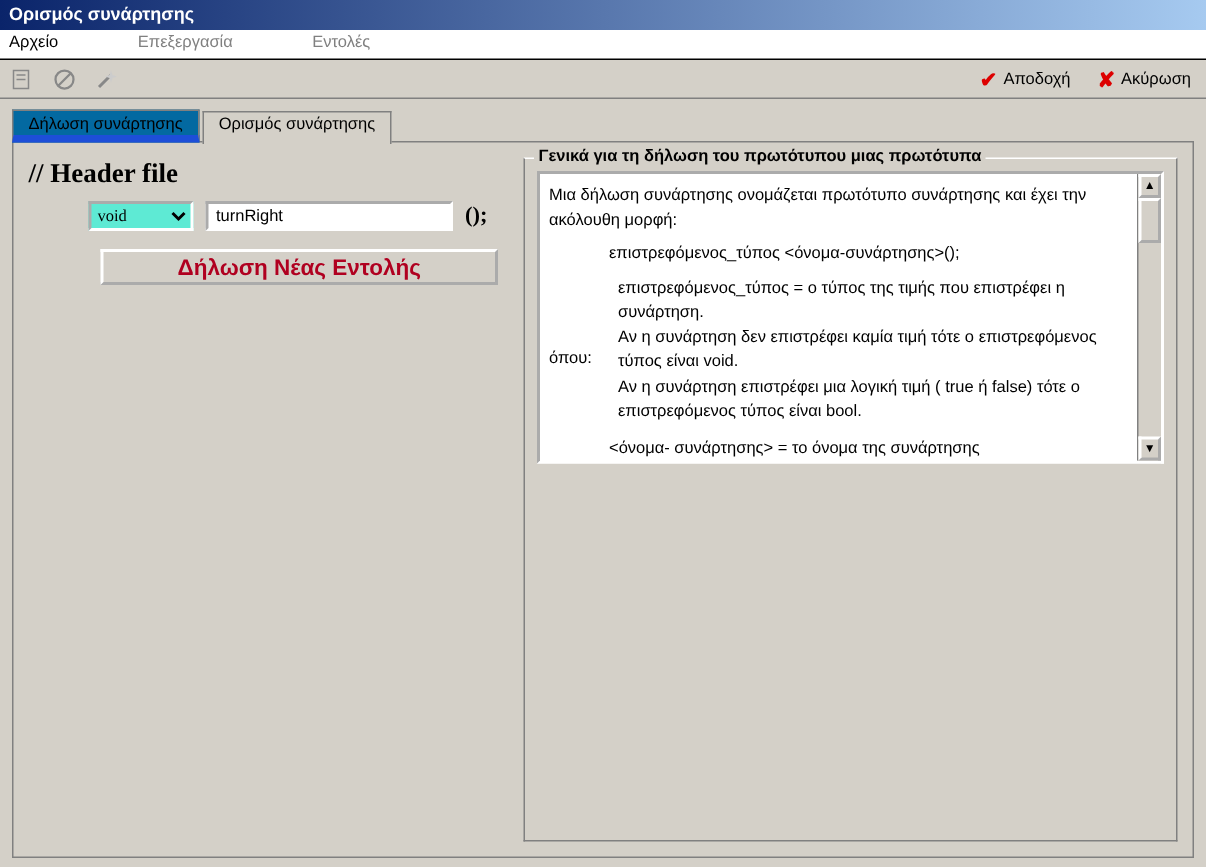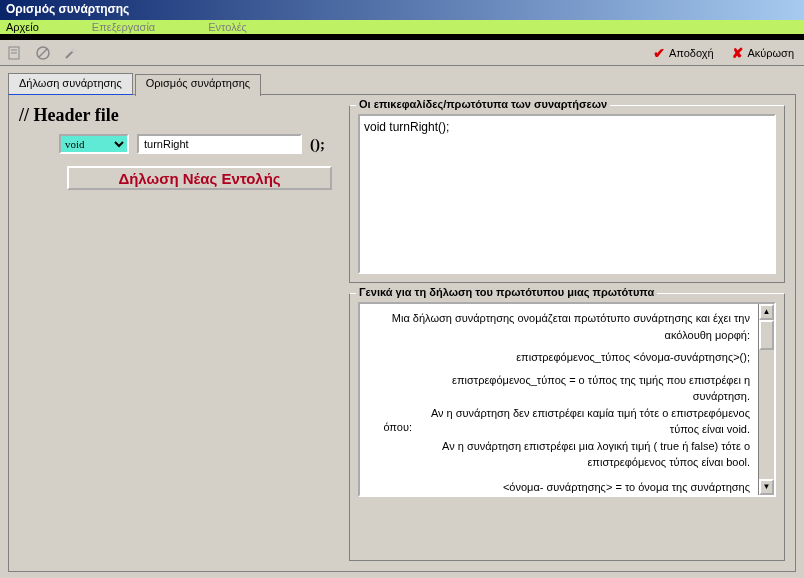--- a/index.html
+++ b/index.html
@@ -1,35 +1,35 @@
 <!DOCTYPE html>
 <html><head>
 <meta charset="utf-8">
 <style>
 * { box-sizing: border-box; margin: 0; padding: 0; }
 body { font-family: Tahoma, Arial, sans-serif; font-size: 11px; background: #d4d0c8; width: 804px; height: 578px; overflow: hidden; }
 
 .titlebar { height: 20px; background: linear-gradient(to right, #0a246a, #a6caf0); color: #fff; font-weight: bold; padding: 2px 6px; font-size: 12px; }
 
-.menubar { height: 20px; background: #bef264; padding: 2px 6px; display: flex; gap: 14px; border-bottom: 6px solid #000000; align-items: center; }
+.menubar { height: 20px; background: #ffffff; padding: 2px 6px; display: flex; gap: 14px; border-bottom: 1px solid #000000; }
 .menubar span { color: #000; cursor: default; }
 .menubar span.disabled { color: #808080; margin-left: 39px; }
 
 .toolbar { height: 26px; background: #d4d0c8; padding: 2px 4px; display: flex; align-items: center; border-bottom: 1px solid #808080; }
 .toolbar-left { display: flex; gap: 6px; }
 .toolbar-right { margin-left: auto; display: flex; gap: 6px; align-items: center; }
 .tool-btn { width: 22px; height: 22px; display: flex; align-items: center; justify-content: center; border: 1px solid transparent; cursor: default; }
 .lbl-btn { display: flex; align-items: center; gap: 4px; padding: 2px 6px; cursor: pointer; }
 .lbl-btn .check { color: #d00; font-weight: bold; font-size: 14px; }
 .lbl-btn .cross { color: #d00; font-weight: bold; font-size: 14px; }
 
 .content { padding: 6px 8px; display: flex; flex-direction: column; height: calc(578px - 20px - 20px - 26px); }
 .tabs { display: flex; height: 22px; }
 .tab { border: 1px solid #808080; border-bottom: none; padding: 3px 10px; background: #d4d0c8; margin-right: 2px; position: relative; top: 1px; cursor: pointer; }
-.tab.active { background: #e5e5e5; z-index: 2; border-bottom: 1px solid #1d4ed8; }
+.tab.active { background: #0369a1; z-index: 2; border-bottom: 5px solid #1d4ed8; }
 .tab.inactive { top: 2px; padding-top: 2px; padding-bottom: 2px; }
 
 .panel { border: 1px solid #808080; flex: 1; background: #d4d0c8; padding: 10px; display: flex; gap: 10px; }
 
 .left-col { width: 320px; }
 .right-col { flex: 1; display: flex; flex-direction: column; gap: 10px; }
 
 .header-comment { font-family: "Comic Sans MS", cursive; font-weight: bold; font-size: 18px; margin-bottom: 8px; }
 
 .decl-row { display: flex; align-items: center; gap: 8px; margin-left: 40px; margin-bottom: 12px; }
@@ -115,30 +115,24 @@
       <div class="decl-row">
         <select class="type-select">
           <option>void</option>
         </select>
         <input class="name-input" type="text" value="turnRight" style="">
         <span class="paren">();</span>
       </div>
       <button class="new-cmd-btn">Δήλωση Νέας Εντολής</button>
     </div>
     <div class="right-col">
-      <div class="fieldset">
-        <div class="legend">Οι επικεφαλίδες/πρωτότυπα των συναρτήσεων</div>
-        <div class="prototypes-box">
-          <span>void turnRight();</span>
-        </div>
-      </div>
       <div class="fieldset help-fieldset">
         <div class="legend">Γενικά για τη δήλωση του πρωτότυπου μιας πρωτότυπα</div>
         <div class="help-box">
-          <div style="padding-right:18px;text-align:right;">
+          <div style="padding-right:18px;">
             <p>Μια δήλωση συνάρτησης ονομάζεται πρωτότυπο συνάρτησης και έχει την ακόλουθη μορφή:</p>
             <p class="indent1">επιστρεφόμενος_τύπος &lt;όνομα-συνάρτησης&gt;();</p>
             <div class="def-row">
               <div class="def-label">όπου:</div>
               <div class="def-body">
                 <div>επιστρεφόμενος_τύπος = ο τύπος της τιμής που επιστρέφει η συνάρτηση.</div>
                 <div>Αν η συνάρτηση δεν επιστρέφει καμία τιμή τότε ο επιστρεφόμενος τύπος είναι void.</div>
                 <div>Αν η συνάρτηση επιστρέφει μια λογική τιμή ( true ή false) τότε ο επιστρεφόμενος τύπος είναι bool.</div>
               </div>
             </div>

